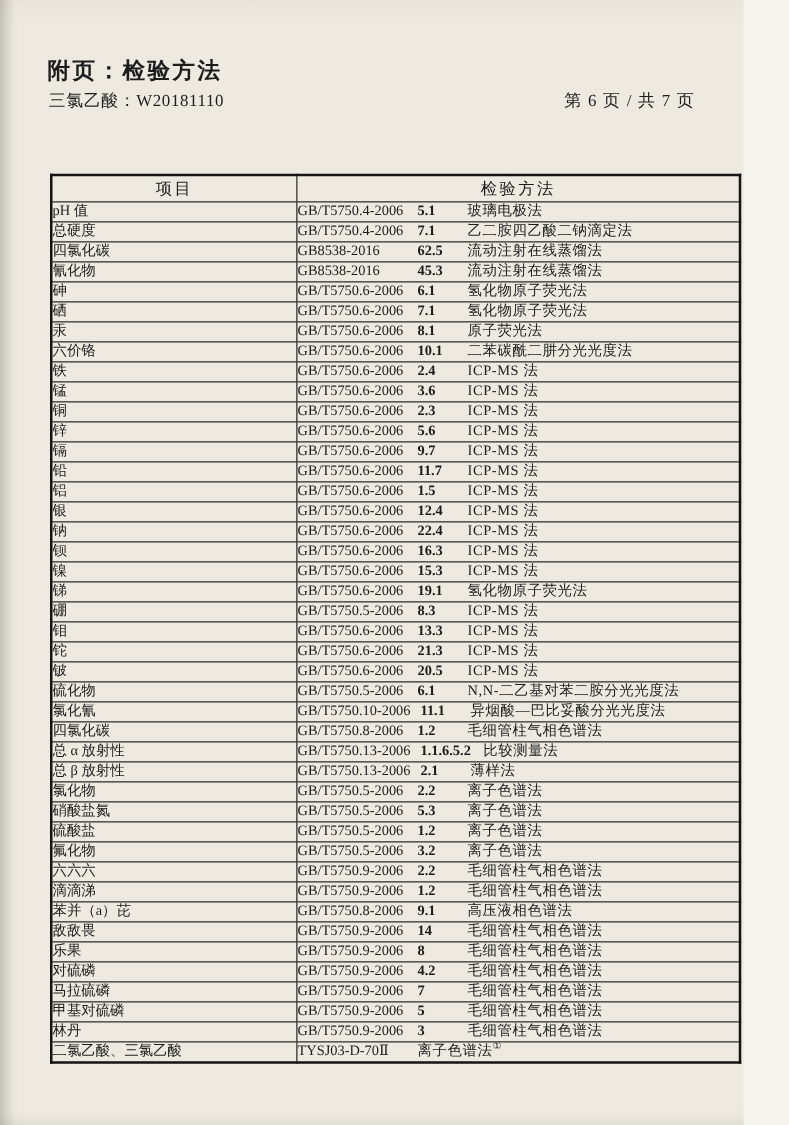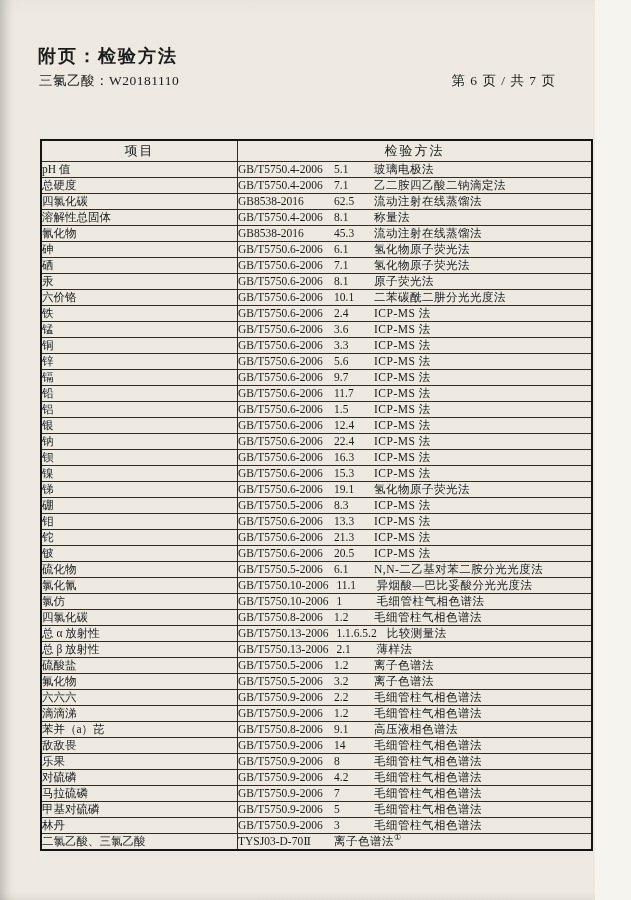--- a/index.html
+++ b/index.html
@@ -74,21 +74,21 @@
     line-height: 15px;
     font-size: 11.5px;
   }
   td.item-cell { padding-left: 8px; }
   td.method-cell { padding-left: 7px; }
   .mwrap {
     display: flex;
     align-items: baseline;
   }
   .std  { min-width: 88px; margin-right: 8px; }
-  .cl   { min-width: 30px; margin-right: 10px; }
+  .cl   { min-width: 30px; margin-right: 10px; font-weight: bold; }
   .nm   { letter-spacing: 0.5px; }
   sup.fnote { font-size: 8px; line-height: 0; }
 </style>
 </head>
 <body>
 
 <div class="page">
 
   <div class="title">附页：检验方法</div>
 
@@ -131,30 +131,20 @@
           <td class="item-cell">四氯化碳</td>
           <td class="method-cell">
             <span class="mwrap">
               <span class="std">GB8538-2016</span>
               <span class="cl">62.5</span>
               <span class="nm">流动注射在线蒸馏法</span>
             </span>
           </td>
         </tr>
         <tr>
-          <td class="item-cell">溶解性总固体</td>
-          <td class="method-cell">
-            <span class="mwrap">
-              <span class="std">GB/T5750.4-2006</span>
-              <span class="cl">8.1</span>
-              <span class="nm">称量法</span>
-            </span>
-          </td>
-        </tr>
-        <tr>
           <td class="item-cell">氰化物</td>
           <td class="method-cell">
             <span class="mwrap">
               <span class="std">GB8538-2016</span>
               <span class="cl">45.3</span>
               <span class="nm">流动注射在线蒸馏法</span>
             </span>
           </td>
         </tr>
         <tr>
@@ -215,21 +205,21 @@
               <span class="cl">3.6</span>
               <span class="nm">ICP-MS 法</span>
             </span>
           </td>
         </tr>
         <tr>
           <td class="item-cell">铜</td>
           <td class="method-cell">
             <span class="mwrap">
               <span class="std">GB/T5750.6-2006</span>
-              <span class="cl">3.3</span>
+              <span class="cl">2.3</span>
               <span class="nm">ICP-MS 法</span>
             </span>
           </td>
         </tr>
         <tr>
           <td class="item-cell">锌</td>
           <td class="method-cell">
             <span class="mwrap">
               <span class="std">GB/T5750.6-2006</span>
               <span class="cl">5.6</span>
@@ -371,30 +361,20 @@
           <td class="item-cell">氯化氰</td>
           <td class="method-cell">
             <span class="mwrap">
               <span class="std">GB/T5750.10-2006</span>
               <span class="cl">11.1</span>
               <span class="nm">异烟酸—巴比妥酸分光光度法</span>
             </span>
           </td>
         </tr>
         <tr>
-          <td class="item-cell">氯仿</td>
-          <td class="method-cell">
-            <span class="mwrap">
-              <span class="std">GB/T5750.10-2006</span>
-              <span class="cl">1</span>
-              <span class="nm">毛细管柱气相色谱法</span>
-            </span>
-          </td>
-        </tr>
-        <tr>
           <td class="item-cell">四氯化碳</td>
           <td class="method-cell">
             <span class="mwrap">
               <span class="std">GB/T5750.8-2006</span>
               <span class="cl">1.2</span>
               <span class="nm">毛细管柱气相色谱法</span>
             </span>
           </td>
         </tr>
         <tr>
@@ -407,20 +387,40 @@
             </span>
           </td>
         </tr>
         <tr>
           <td class="item-cell">总 β 放射性</td>
           <td class="method-cell">
             <span class="mwrap">
               <span class="std">GB/T5750.13-2006</span>
               <span class="cl">2.1</span>
               <span class="nm">薄样法</span>
+            </span>
+          </td>
+        </tr>
+        <tr>
+          <td class="item-cell">氯化物</td>
+          <td class="method-cell">
+            <span class="mwrap">
+              <span class="std">GB/T5750.5-2006</span>
+              <span class="cl">2.2</span>
+              <span class="nm">离子色谱法</span>
+            </span>
+          </td>
+        </tr>
+        <tr>
+          <td class="item-cell">硝酸盐氮</td>
+          <td class="method-cell">
+            <span class="mwrap">
+              <span class="std">GB/T5750.5-2006</span>
+              <span class="cl">5.3</span>
+              <span class="nm">离子色谱法</span>
             </span>
           </td>
         </tr>
         <tr>
           <td class="item-cell">硫酸盐</td>
           <td class="method-cell">
             <span class="mwrap">
               <span class="std">GB/T5750.5-2006</span>
               <span class="cl">1.2</span>
               <span class="nm">离子色谱法</span>

